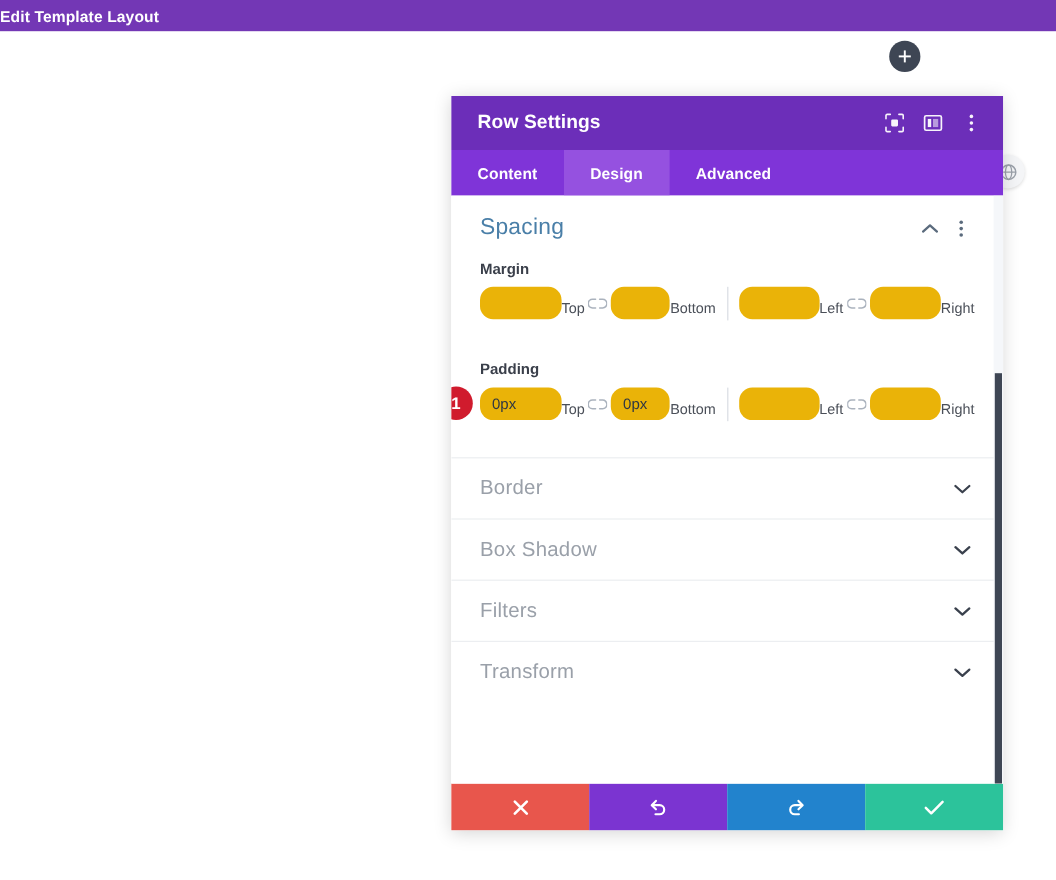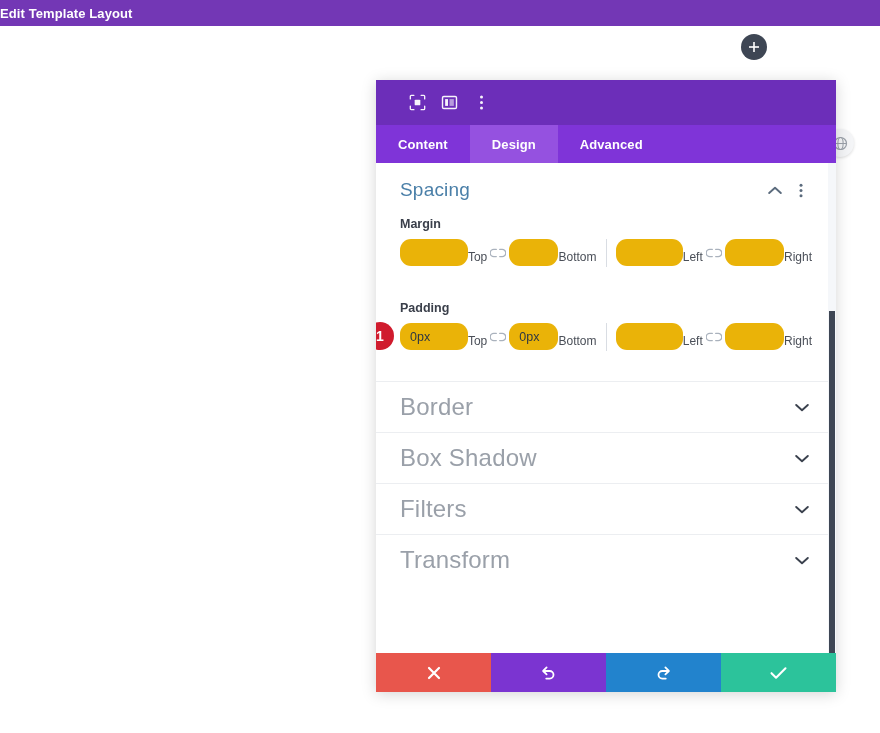--- a/index.html
+++ b/index.html
@@ -228,21 +228,21 @@
   .collapsed-row {
     height: 51px;
     border-top: 1px solid #eceef1;
     display: flex;
     align-items: center;
     padding: 0 24px;
   }
   .collapsed-label {
     flex: 1;
     color: #9aa0a9;
-    font-size: 24px;
+    font-size: 17px;
     letter-spacing: .2px;
   }
   .collapsed-chev {
     width: 20px; height: 20px;
     display: flex;
     align-items: center;
     justify-content: center;
   }
 
   
@@ -280,20 +280,21 @@
   <svg width="15" height="15" viewBox="0 0 16 16">
     <circle cx="8" cy="8" r="6.4" fill="none" stroke="#9aa0a9" stroke-width="1.3"></circle>
     <ellipse cx="8" cy="8" rx="2.8" ry="6.4" fill="none" stroke="#9aa0a9" stroke-width="1.1"></ellipse>
     <line x1="1.6" y1="8" x2="14.4" y2="8" stroke="#9aa0a9" stroke-width="1.1"></line>
   </svg>
 </div>
 
 <div class="modal">
 
   <div class="modal-header">
+    <div class="modal-title">Row Settings</div>
 
     <div class="header-icon">
       <svg width="17" height="17" viewBox="0 0 18 18">
         <path d="M1.4 5.2V2.4a1 1 0 0 1 1-1h2.8" fill="none" stroke="#ffffff" stroke-width="1.4" stroke-linecap="round"></path>
         <path d="M12.8 1.4h2.8a1 1 0 0 1 1 1v2.8" fill="none" stroke="#ffffff" stroke-width="1.4" stroke-linecap="round"></path>
         <path d="M16.6 12.8v2.8a1 1 0 0 1-1 1h-2.8" fill="none" stroke="#ffffff" stroke-width="1.4" stroke-linecap="round"></path>
         <path d="M5.2 16.6H2.4a1 1 0 0 1-1-1v-2.8" fill="none" stroke="#ffffff" stroke-width="1.4" stroke-linecap="round"></path>
         <rect x="6" y="6" width="6" height="6" rx="1" fill="#ffffff"></rect>
       </svg>
     </div>

